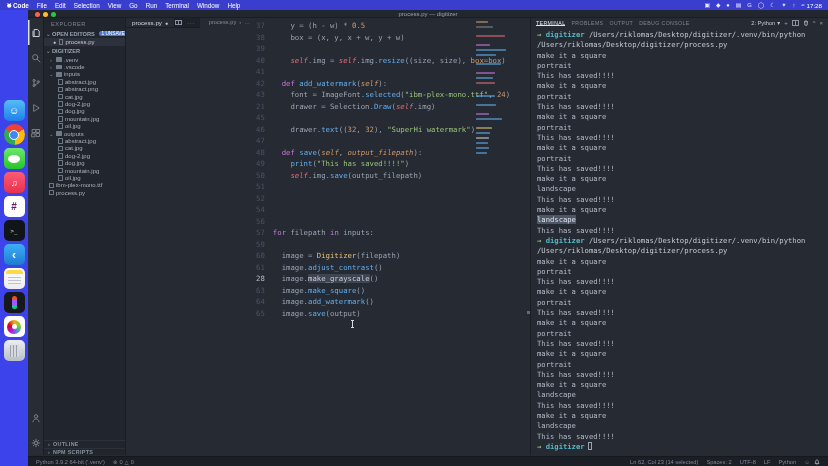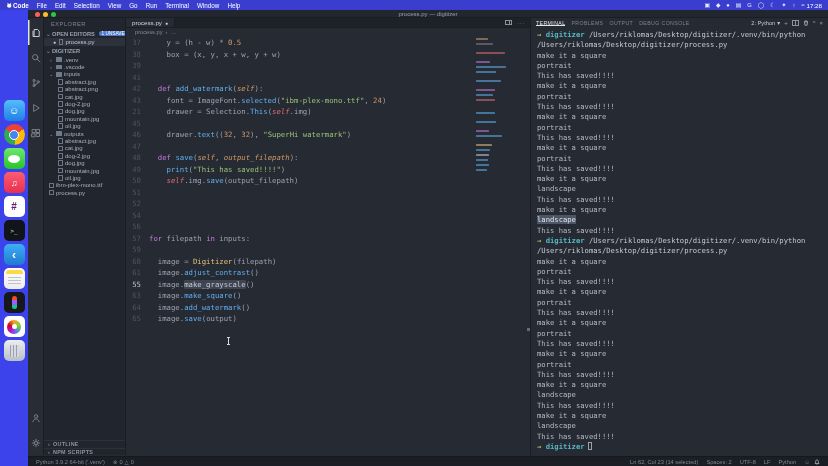--- a/index.html
+++ b/index.html
@@ -69,21 +69,21 @@
   .mod-dot{font-size:5px;color:#c3c9d2}
   .chev{color:#7d8590;font-size:5.5px;width:4px;flex:none;text-align:center}
   .filico{width:4.5px;height:5.5px;border:.5px solid #6f7683;border-radius:.5px;flex:none}
   .foldico{width:6px;height:4.5px;background:#707b8a;border-radius:.5px;flex:none}
   #tree{margin-top:1px}
   .trow{display:flex;align-items:center;gap:2.5px;height:7.4px;color:#aab1bc}
   #sb-bottom{margin-top:auto}
   .sb-sec{display:flex;gap:2px;align-items:center;height:7.5px;border-top:1px solid #2c313a;padding-left:3px;font-weight:bold;font-size:5.4px;letter-spacing:.3px;color:#8b93a1}
 
   
-  .editor{flex:1;display:flex;flex-direction:column;background:#262a33;position:relative;min-width:0}
+  .editor{flex:1;display:flex;flex-direction:row;background:#262a33;position:relative;min-width:0}
   .tabbar{height:10px;background:#1d2128;border-bottom:1px solid #1a1d23;display:flex;align-items:stretch}
   .tab{display:flex;align-items:center;gap:3px;padding:0 6px;background:#262a33;border-right:1px solid #1a1d23;font-size:6.2px;color:#d3d7de}
   .tab .dot{font-size:5px;color:#c5cad3}
   .tab-actions{margin-left:auto;display:flex;align-items:center;gap:5px;padding-right:5px;color:#8a919f}
   .split-ico{width:7px;height:5.5px;border:.5px solid #8a919f;position:relative}
   .split-ico::after{content:"";position:absolute;left:50%;top:0;bottom:0;width:.5px;background:#8a919f}
   .more{font-size:6px;letter-spacing:.6px}
   .breadcrumb{height:7px;display:flex;align-items:center;gap:3px;padding-left:9px;font-size:5.7px;color:#848c9a}
   .code-wrap{position:relative;flex:1;overflow:hidden;padding-top:2px}
   .cl{display:flex;height:11.5px;line-height:11.5px;font-family:"DejaVu Sans Mono",monospace;font-size:7.3px;white-space:pre}
@@ -432,39 +432,40 @@
             </div>
             <div class="mml">
               <div class="mmb" style="width: 11px; background: rgb(97, 175, 239);"></div>
             </div>
           </div>
         <div class="ovr" style="top:293px"></div>
         <div class="ibeam" style="left:102px;top:301.5px"></div>
       <div class="cl"><span class="ln">37</span><span class="ct"><span class="tok-d">    y = (h - w) * </span><span class="tok-n">0.5</span></span></div>
           <div class="cl"><span class="ln">38</span><span class="ct"><span class="tok-d">    box = (x, y, x + w, y + w)</span></span></div>
           <div class="cl"><span class="ln">39</span><span class="ct"></span></div>
+          <div class="cl"><span class="ln">40</span><span class="ct"><span class="tok-d">    </span><span class="tok-v">self</span><span class="tok-d">.img = </span><span class="tok-v">self</span><span class="tok-d">.img.</span><span class="tok-f">resize</span><span class="tok-d">((size, size), </span><span class="tok-n">box</span><span class="tok-d">=box)</span></span></div>
           <div class="cl"><span class="ln">41</span><span class="ct"></span></div>
           <div class="cl"><span class="ln">42</span><span class="ct"><span class="tok-d">  </span><span class="tok-k">def</span><span class="tok-d"> </span><span class="tok-f">add_watermark</span><span class="tok-d">(</span><span class="tok-p">self</span><span class="tok-d">):</span></span></div>
           <div class="cl"><span class="ln">43</span><span class="ct"><span class="tok-d">    font = ImageFont.</span><span class="tok-f">selected</span><span class="tok-d">(</span><span class="tok-s">"ibm-plex-mono.ttf"</span><span class="tok-d">, </span><span class="tok-n">24</span><span class="tok-d">)</span></span></div>
-          <div class="cl"><span class="ln">21</span><span class="ct"><span class="tok-d">    drawer = Selection.</span><span class="tok-f">This</span><span class="tok-d">(</span><span class="tok-v">self</span><span class="tok-d">.img)</span></span></div>
+          <div class="cl"><span class="ln">21</span><span class="ct"><span class="tok-d">    drawer = Selection.</span><span class="tok-f">Draw</span><span class="tok-d">(</span><span class="tok-v">self</span><span class="tok-d">.img)</span></span></div>
           <div class="cl"><span class="ln">45</span><span class="ct"></span></div>
           <div class="cl"><span class="ln">46</span><span class="ct"><span class="tok-d">    drawer.</span><span class="tok-f">text</span><span class="tok-d">((</span><span class="tok-n">32</span><span class="tok-d">, </span><span class="tok-n">32</span><span class="tok-d">), </span><span class="tok-s">"SuperHi watermark"</span><span class="tok-d">)</span></span></div>
           <div class="cl"><span class="ln">47</span><span class="ct"></span></div>
           <div class="cl"><span class="ln">48</span><span class="ct"><span class="tok-d">  </span><span class="tok-k">def</span><span class="tok-d"> </span><span class="tok-f">save</span><span class="tok-d">(</span><span class="tok-p">self</span><span class="tok-d">, </span><span class="tok-p">output_filepath</span><span class="tok-d">):</span></span></div>
           <div class="cl"><span class="ln">49</span><span class="ct"><span class="tok-d">    </span><span class="tok-f">print</span><span class="tok-d">(</span><span class="tok-s">"This has saved!!!!"</span><span class="tok-d">)</span></span></div>
           <div class="cl"><span class="ln">50</span><span class="ct"><span class="tok-d">    </span><span class="tok-v">self</span><span class="tok-d">.img.</span><span class="tok-f">save</span><span class="tok-d">(output_filepath)</span></span></div>
           <div class="cl"><span class="ln">51</span><span class="ct"></span></div>
           <div class="cl"><span class="ln">52</span><span class="ct"></span></div>
           <div class="cl"><span class="ln">54</span><span class="ct"></span></div>
           <div class="cl"><span class="ln">56</span><span class="ct"></span></div>
           <div class="cl"><span class="ln">57</span><span class="ct"><span class="tok-k">for</span><span class="tok-d"> filepath </span><span class="tok-k">in</span><span class="tok-d"> inputs:</span></span></div>
           <div class="cl"><span class="ln">59</span><span class="ct"></span></div>
           <div class="cl"><span class="ln">60</span><span class="ct"><span class="tok-d">  image = </span><span class="tok-c">Digitizer</span><span class="tok-d">(filepath)</span></span></div>
           <div class="cl"><span class="ln">61</span><span class="ct"><span class="tok-d">  image.</span><span class="tok-f">adjust_contrast</span><span class="tok-d">()</span></span></div>
-          <div class="cl"><span class="ln cur">55</span><span class="ct"><span class="tok-d">  image.</span><span class="tok-x">make_grayscale</span><span class="tok-d">()</span></span></div>
+          <div class="cl"><span class="ln cur">28</span><span class="ct"><span class="tok-d">  image.</span><span class="tok-x">make_grayscale</span><span class="tok-d">()</span></span></div>
           <div class="cl"><span class="ln">63</span><span class="ct"><span class="tok-d">  image.</span><span class="tok-f">make_square</span><span class="tok-d">()</span></span></div>
           <div class="cl"><span class="ln">64</span><span class="ct"><span class="tok-d">  image.</span><span class="tok-f">add_watermark</span><span class="tok-d">()</span></span></div>
           <div class="cl"><span class="ln">65</span><span class="ct"><span class="tok-d">  image.</span><span class="tok-f">save</span><span class="tok-d">(output)</span></span></div>
         </div>
     </div>
 
     <div class="terminal">
       <div class="thead">
         <span id="ptabs" style="display:flex;gap:6px">
             <span class="ptab active">TERMINAL</span>

